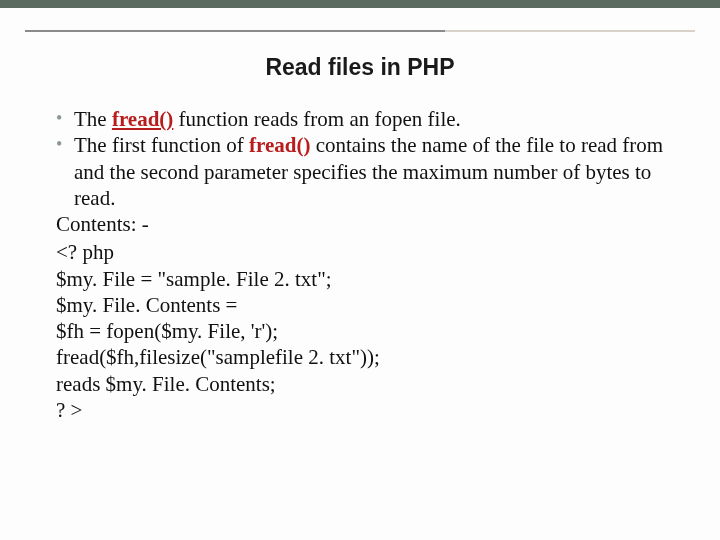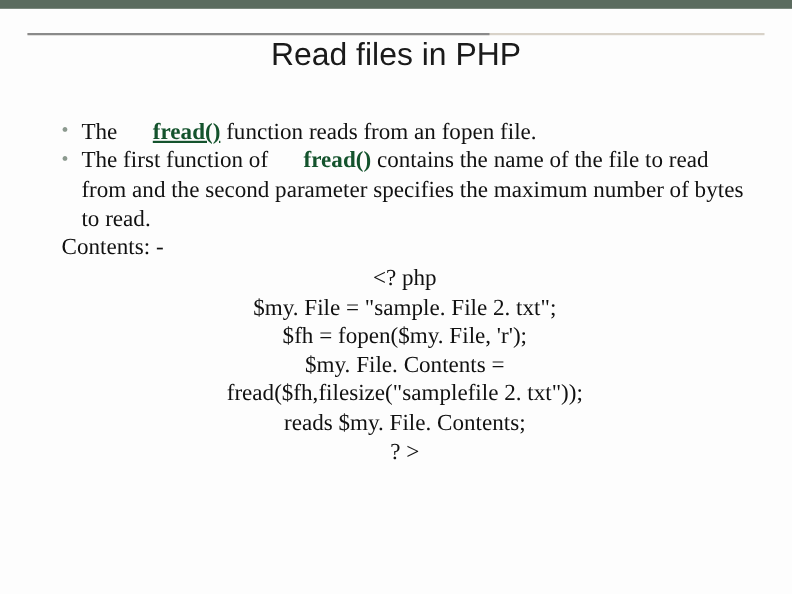--- a/index.html
+++ b/index.html
@@ -28,26 +28,26 @@
   .top-underline2 {
     position: absolute;
     top: 30px;
     left: 25px;
     width: 420px;
     height: 2px;
     background: #8a8a8a;
   }
   .title {
     position: absolute;
-    top: 34px;
+    top: 54px;
     left: 0; right: 0;
     text-align: center;
     font-family: Verdana, Geneva, sans-serif;
-    font-weight: normal;
-    font-size: 29px;
+    font-weight: bold;
+    font-size: 23px;
     color: #1a1a1a;
   }
   .content {
     position: absolute;
     top: 106px;
     left: 56px;
     right: 40px;
     font-size: 21px;
     line-height: 1.25;
     color: #111;
@@ -60,33 +60,31 @@
     width: 18px;
     flex: 0 0 18px;
     color: #8c9a8f;
     font-size: 18px;
     line-height: 1.35;
   }
   .bullet-text {
     flex: 1;
   }
   .kw {
-    color: #14532d;
+    color: #b91c1c;
     font-weight: bold;
-    margin-left: 27px;
   }
   .kw.underline {
     text-decoration: underline;
   }
   .code-block {
     margin-top: 2px;
   }
   .code-block div {
     white-space: pre-wrap;
-    text-align: center;
   }
 </style>
 </head>
 <body>
 
 <div class="top-bar"></div>
 <div class="top-underline1"></div>
 <div class="top-underline2"></div>
 
 <div class="title">Read files in PHP</div>
@@ -105,20 +103,20 @@
     <div class="bullet-text">
       <span>The first function of </span><span class="kw">fread()</span><span> contains the name of the file to read from and the second parameter specifies the maximum number of bytes to read.</span>
     </div>
   </div>
 
   <div>Contents: -</div>
 
   <div class="code-block">
     <div>&lt;? php</div>
     <div>$my. File = "sample. File 2. txt";</div>
+    <div>$my. File. Contents =</div>
     <div>$fh = fopen($my. File, 'r');</div>
-    <div>$my. File. Contents =</div>
     <div>fread($fh,filesize("samplefile 2. txt"));</div>
     <div>reads $my. File. Contents;</div>
     <div>? &gt;</div>
   </div>
 
 </div>
 
 </body></html>

